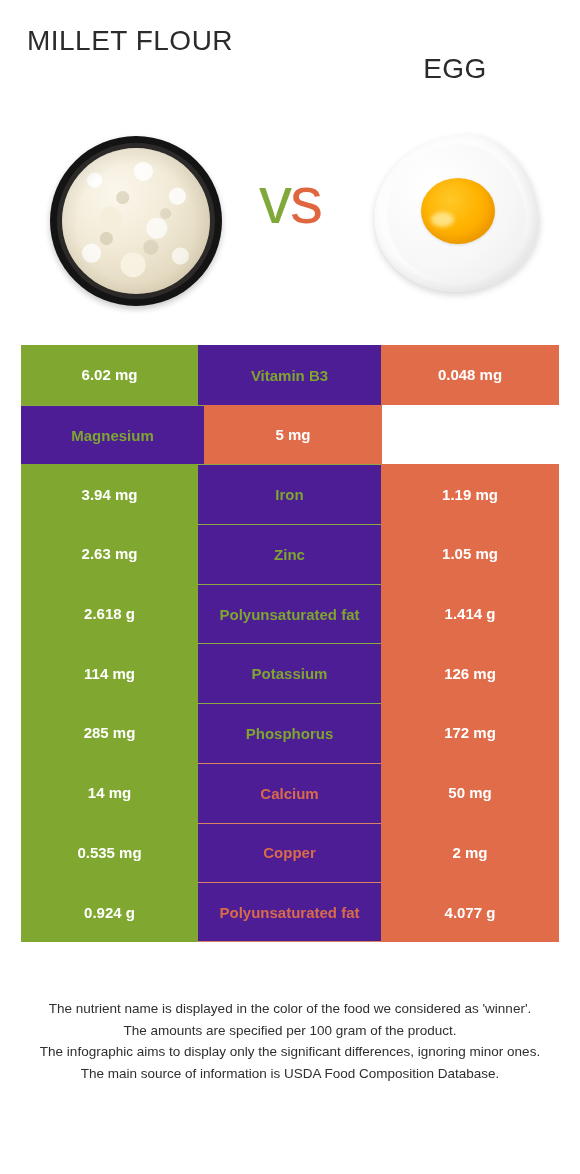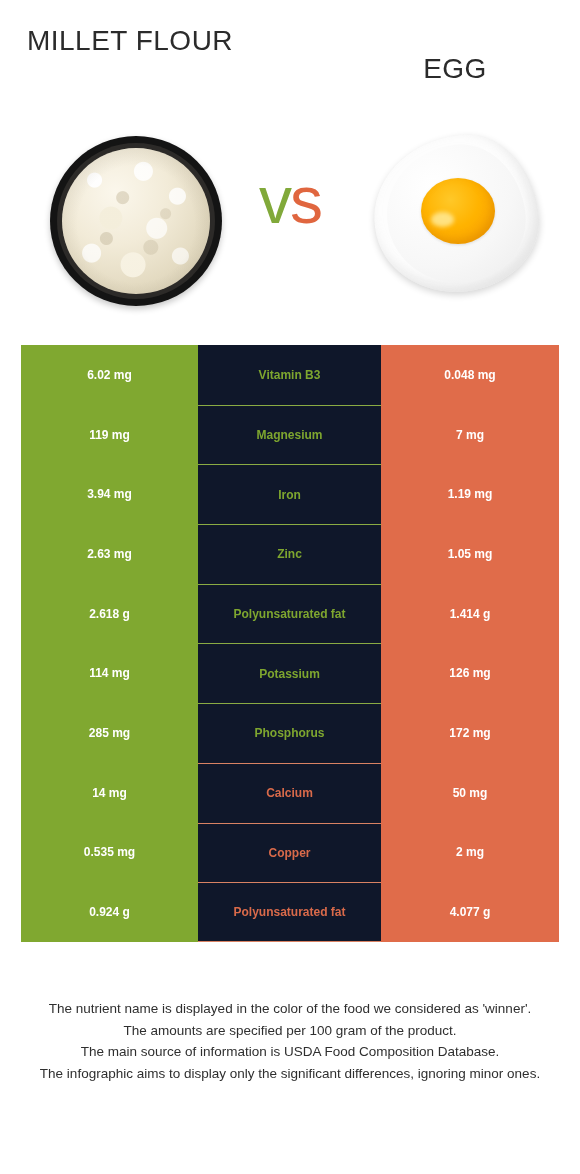--- a/index.html
+++ b/index.html
@@ -159,32 +159,32 @@
   }
   .row {
     display: flex;
     height: 59.7px;
     align-items: stretch;
   }
   .cell {
     display: flex;
     align-items: center;
     justify-content: center;
-    font-size: 12px;
+    font-size: 15px;
     font-weight: 600;
     box-sizing: border-box;
   }
   .cell-left {
     width: 177px;
     color: #ffffff;
     background: #80a830;
   }
   .cell-mid {
     width: 183px;
-    background: #0f172a;
+    background: #4c1d95;
     font-weight: 600;
     border-top: 1px solid transparent;
   }
   .cell-right {
     width: 178px;
     color: #ffffff;
     background: #e06c4a;
   }
   .mid-green { color: #7ea62f; }
   .mid-orange { color: #d96a4a; }
@@ -239,23 +239,22 @@
 
 </div>
 
 <div class="table">
     <div class="row first">
       <div class="cell cell-left">6.02 mg</div>
       <div class="cell cell-mid mid-green">Vitamin B3</div>
       <div class="cell cell-right">0.048 mg</div>
     </div>
     <div class="row sep-green">
-      <div class="cell cell-left">119 mg</div>
       <div class="cell cell-mid mid-green">Magnesium</div>
-      <div class="cell cell-right">7 mg</div>
+      <div class="cell cell-right">5 mg</div>
     </div>
     <div class="row sep-green">
       <div class="cell cell-left">3.94 mg</div>
       <div class="cell cell-mid mid-green">Iron</div>
       <div class="cell cell-right">1.19 mg</div>
     </div>
     <div class="row sep-green">
       <div class="cell cell-left">2.63 mg</div>
       <div class="cell cell-mid mid-green">Zinc</div>
       <div class="cell cell-right">1.05 mg</div>
@@ -288,15 +287,15 @@
     <div class="row last sep-orange sep-orange-bottom">
       <div class="cell cell-left">0.924 g</div>
       <div class="cell cell-mid mid-orange">Polyunsaturated fat</div>
       <div class="cell cell-right">4.077 g</div>
     </div>
   </div>
 
 <div class="footer">
     <p>The nutrient name is displayed in the color of the food we considered as 'winner'.</p>
     <p>The amounts are specified per 100 gram of the product.</p>
+    <p>The infographic aims to display only the significant differences, ignoring minor ones.</p>
     <p>The main source of information is USDA Food Composition Database.</p>
-    <p>The infographic aims to display only the significant differences, ignoring minor ones.</p>
   </div>
 
 </body></html>

